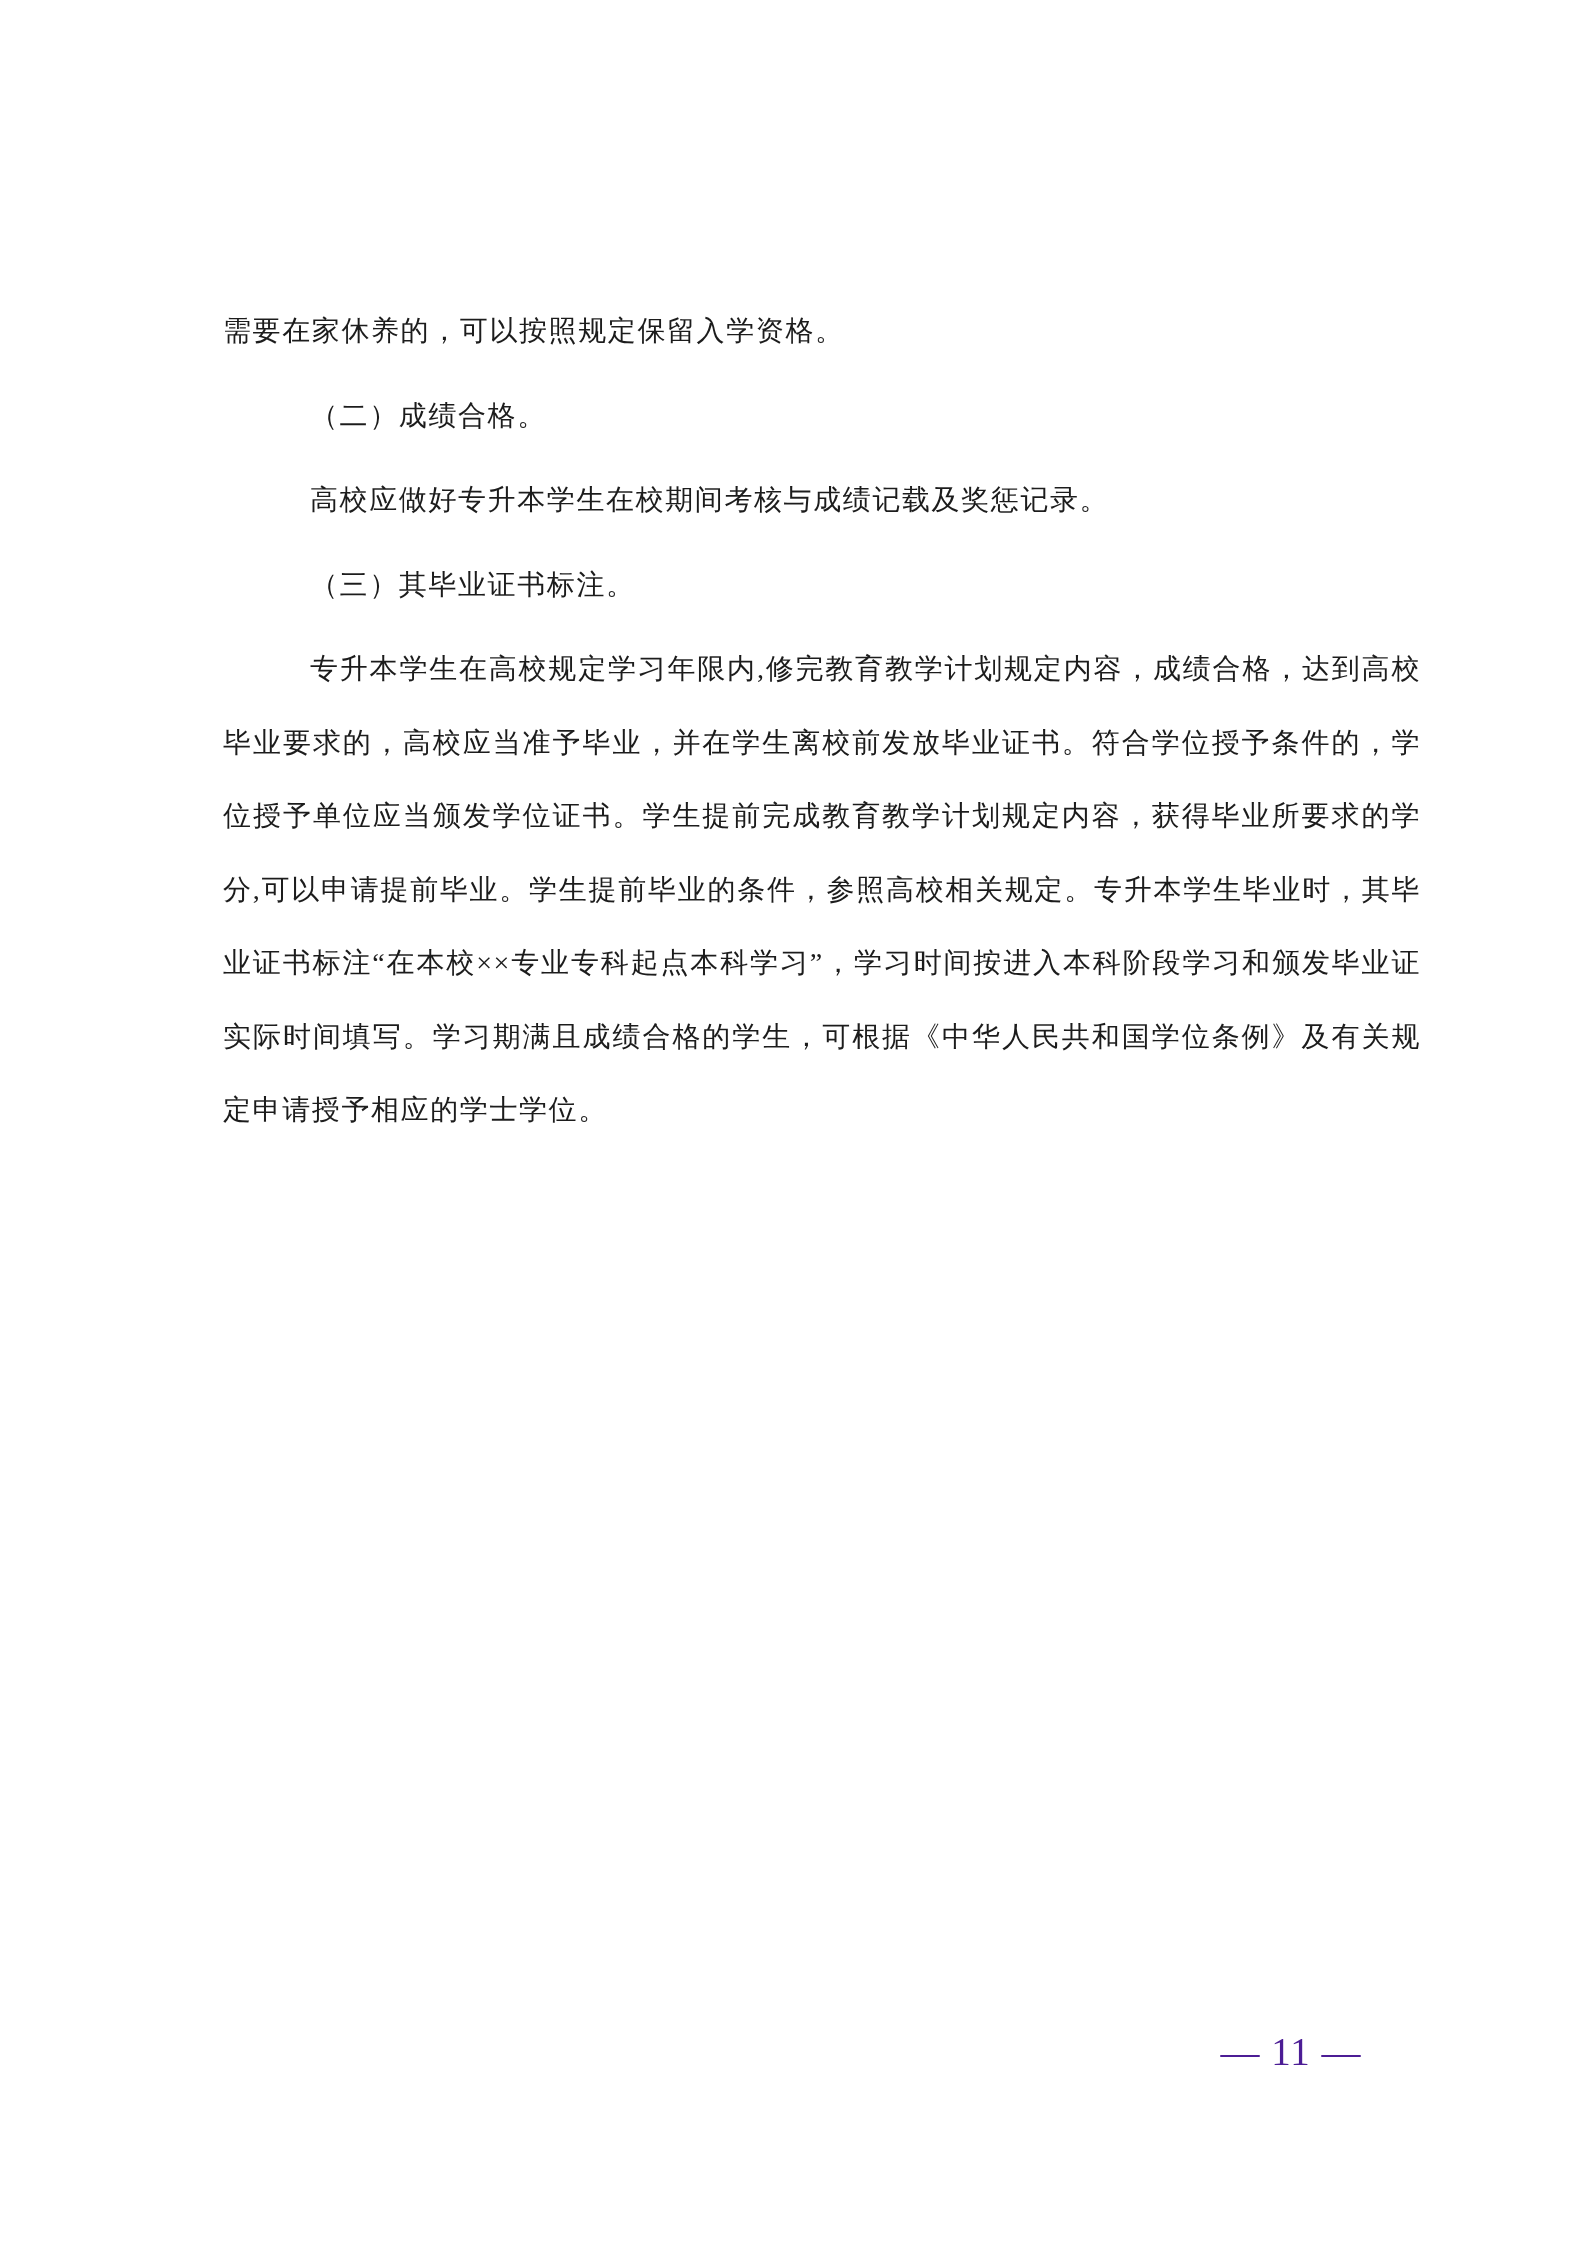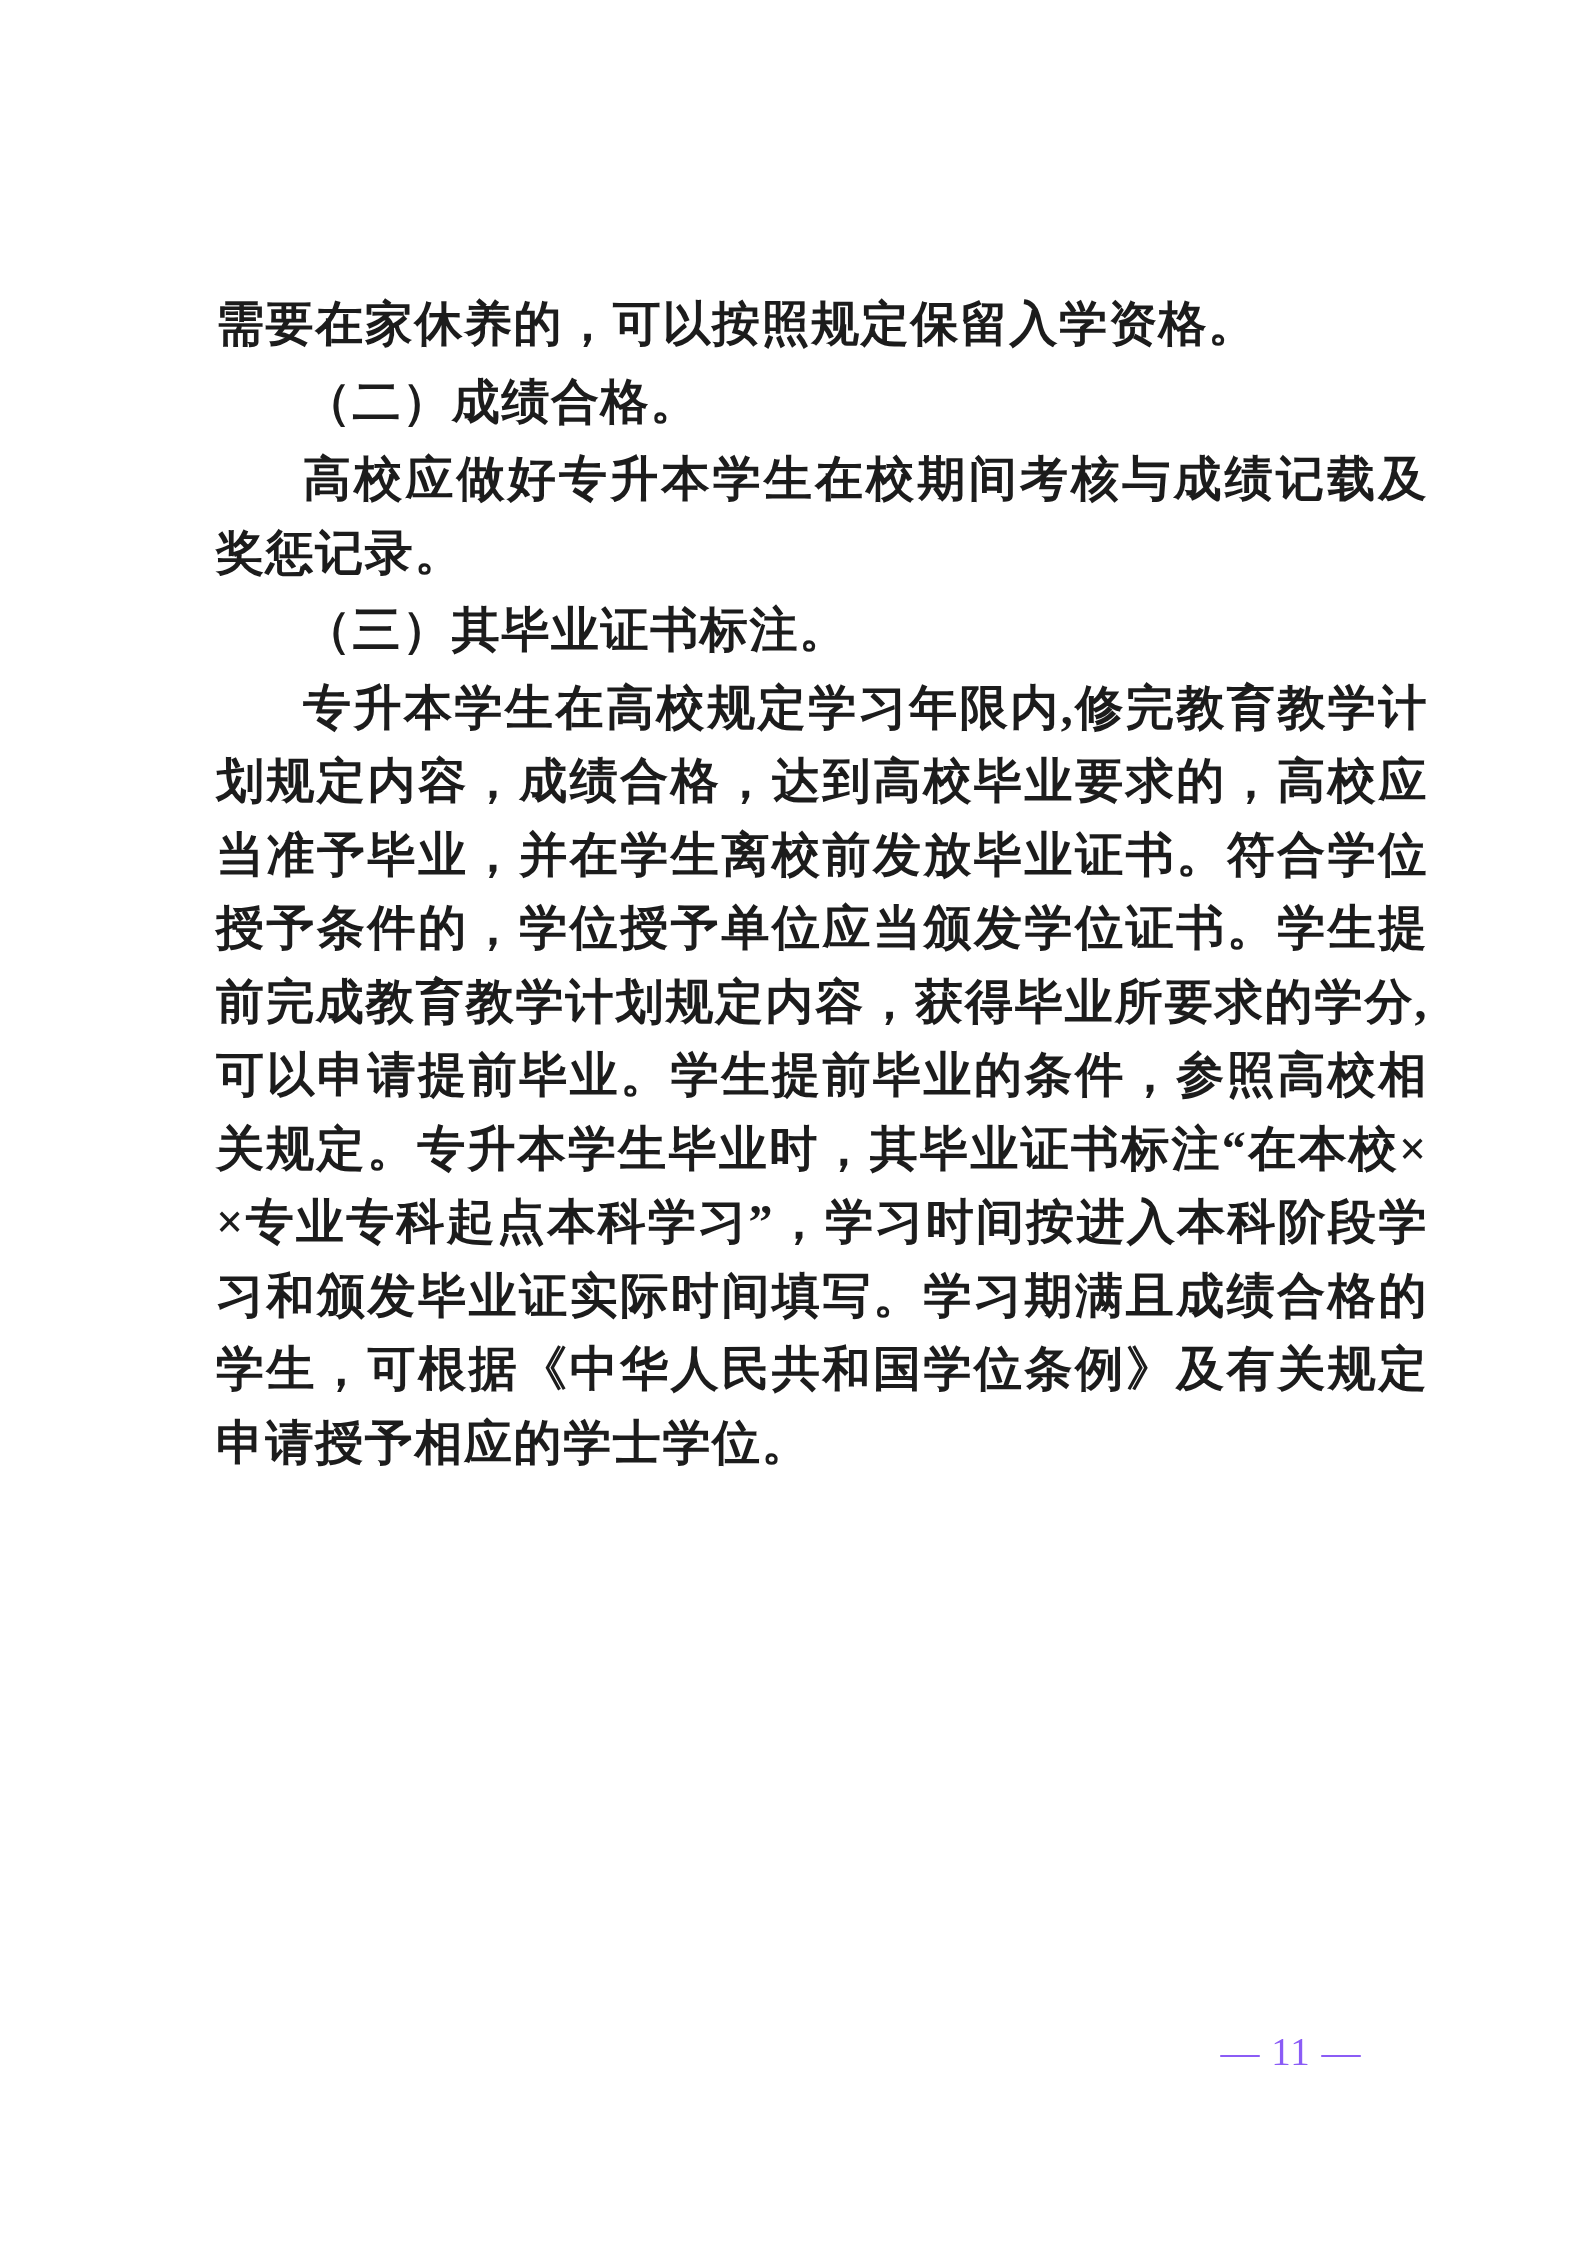--- a/index.html
+++ b/index.html
@@ -20,43 +20,42 @@
     inset: 0;
     background: #ffffff;
   }
   .content {
     position: absolute;
     left: 212px;
     top: 283px;
     width: 1220px;
   }
   .content p {
-    margin: 4px;
-    font-size: 48px;
+    margin: 11px;
+    font-size: 28px;
     line-height: 73.5px;
     letter-spacing: 1.6px;
     text-align: justify;
     text-indent: 87px;
     word-break: break-all;
     color: #1c1c1c;
-    font-weight: bold;
   }
   .content p.flush {
     text-indent: 0;
   }
   .footer {
     position: absolute;
     top: 2028px;
     left: 1206px;
     width: 170px;
     font-size: 39px;
     line-height: 48px;
     letter-spacing: 1px;
     text-align: center;
-    color: #8b5cf6;
+    color: #4c1d95;
     white-space: nowrap;
   }
 </style>
 </head>
 <body>
 
 <div class="page">
   <div class="content">
     <p class="flush">需要在家休养的，可以按照规定保留入学资格。</p>
     <p>（二）成绩合格。</p>

